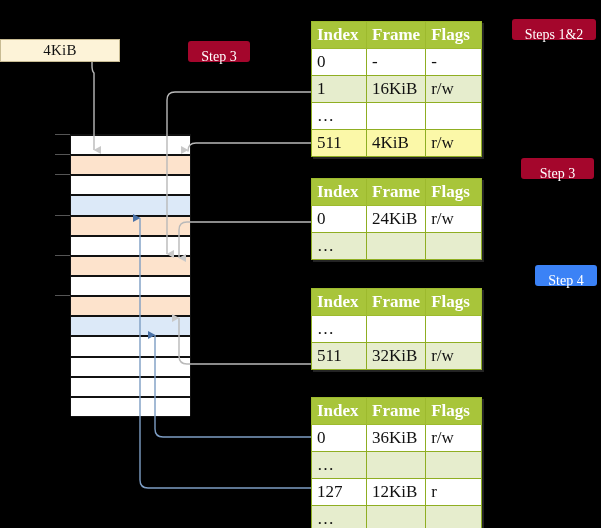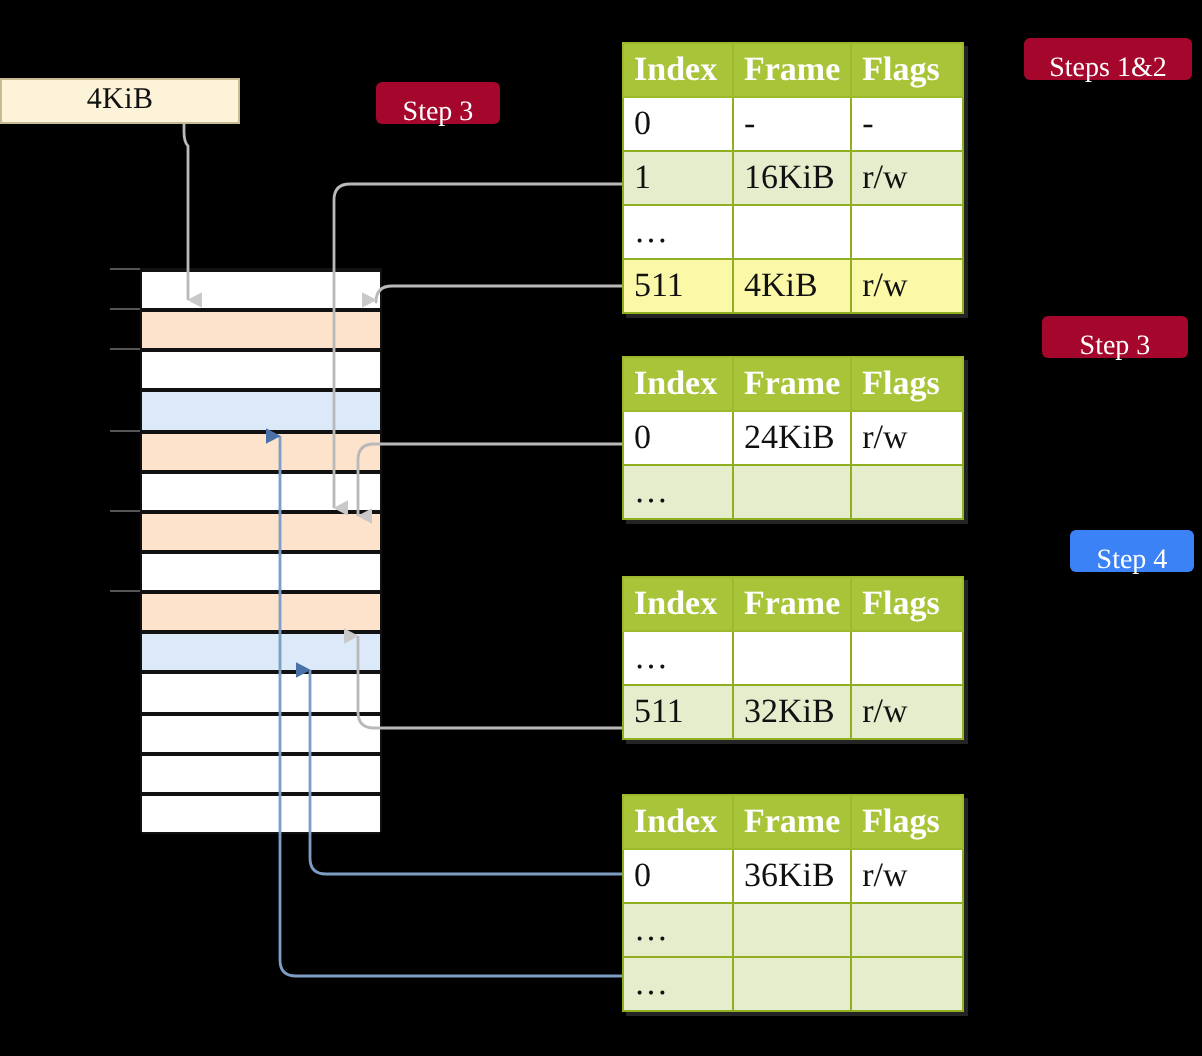--- a/index.html
+++ b/index.html
@@ -277,20 +277,25 @@
           <tr class="plain">
             <td class="c-index">0</td>
             <td class="c-frame">36KiB</td>
             <td class="c-flags">r/w</td>
           </tr>
           <tr class="shade">
             <td class="c-index">…</td>
             <td class="c-frame"></td>
             <td class="c-flags"></td>
           </tr>
+          <tr class="plain">
+            <td class="c-index">127</td>
+            <td class="c-frame">12KiB</td>
+            <td class="c-flags">r</td>
+          </tr>
           <tr class="shade">
             <td class="c-index">…</td>
             <td class="c-frame"></td>
             <td class="c-flags"></td>
           </tr>
         </tbody>
       </table>
     </div>
 
 </div>

